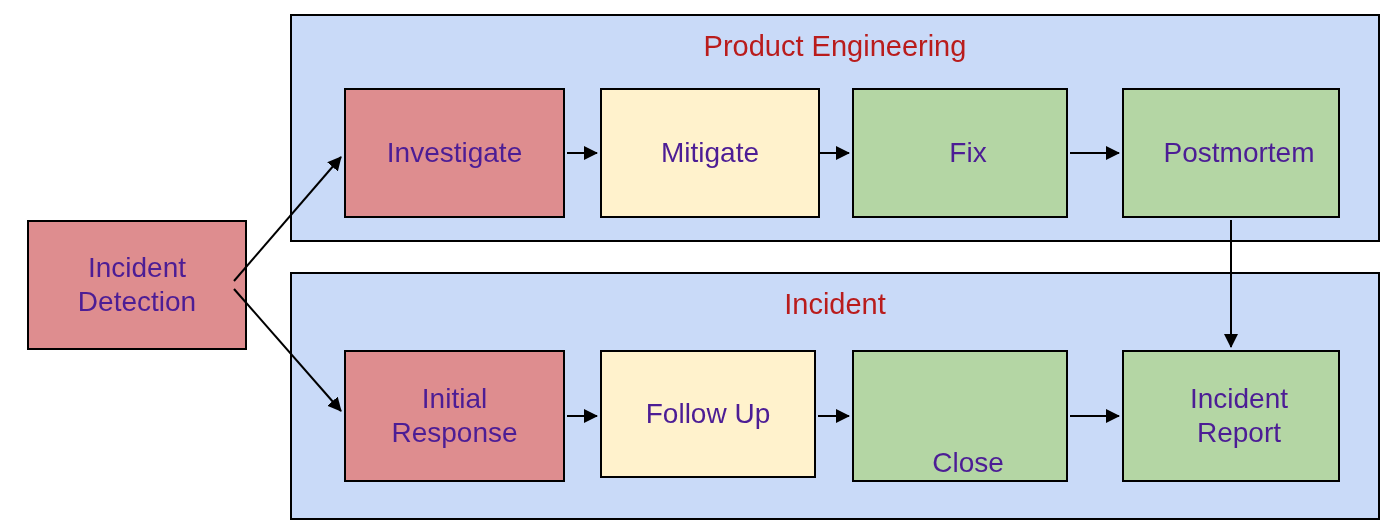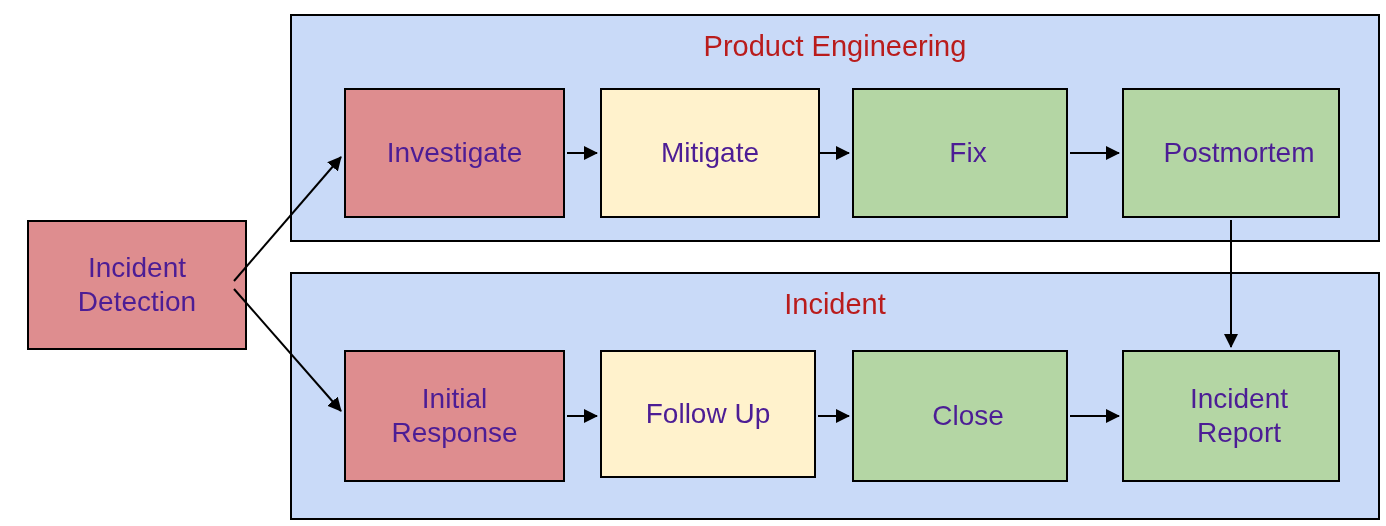--- a/index.html
+++ b/index.html
@@ -49,21 +49,21 @@
   .yellow { background: var(--color-node-yellow, #fff2cc); }
   .green  { background: var(--color-node-green, #b4d6a4); padding-left: 32px; }
 
   #n-incident-detection { left: 12px;   top: 220px; width: 220px; height: 130px; margin-left: 15px; }
   #n-investigate        { left: 344px;  top: 88px;  width: 221px; height: 130px; }
   #n-mitigate           { left: 600px;  top: 88px;  width: 220px; height: 130px; }
   #n-fix                { left: 852px;  top: 88px;  width: 216px; height: 130px; }
   #n-postmortem         { left: 1122px; top: 88px;  width: 218px; height: 130px; }
   #n-initial-response   { left: 344px;  top: 350px; width: 221px; height: 132px; }
   #n-follow-up          { left: 600px;  top: 350px; width: 216px; height: 128px; }
-  #n-close              { left: 852px;  top: 350px; width: 216px; height: 132px; }
+  #n-close              { left: 852px;  top: 350px; width: 216px; height: 132px; align-items: flex-end; }
   #n-incident-report    { left: 1122px; top: 350px; width: 218px; height: 132px; }
 
   svg.edges {
     position: absolute;
     left: 0;
     top: 0;
     width: 1386px;
     height: 526px;
     pointer-events: none;
   }

